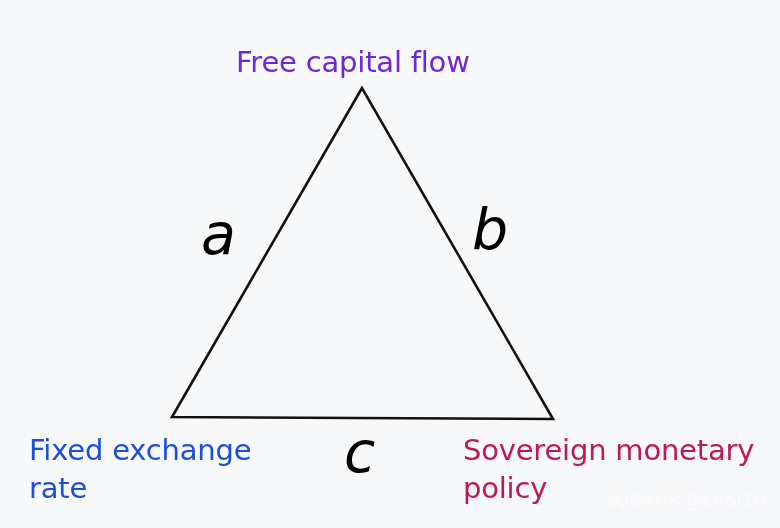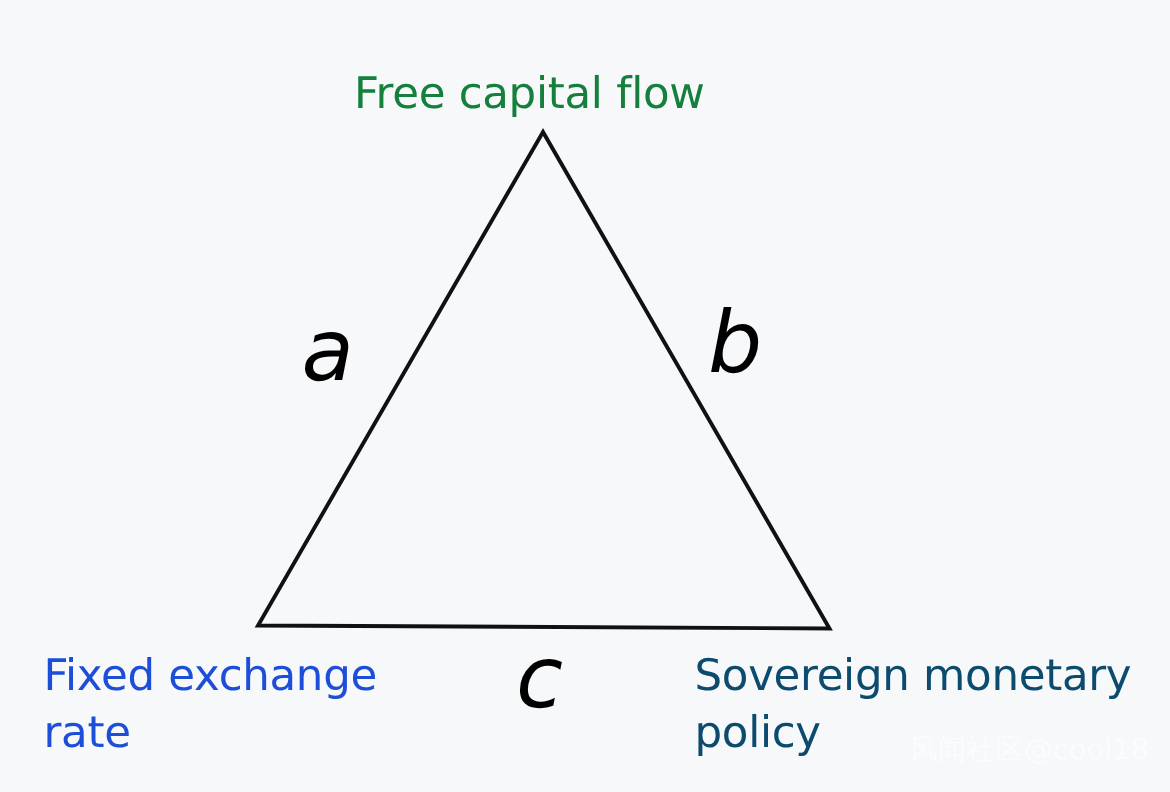--- a/index.html
+++ b/index.html
@@ -101,26 +101,26 @@
 </style>
 </head>
 <body style="background: rgb(247, 248, 250);">
 
 <div id="canvas" style="background: rgb(247, 248, 250);">
 
   <svg id="triangle-svg" viewBox="0 0 780 528" xmlns="http://www.w3.org/2000/svg">
     <polygon id="triangle-poly" points="362,88 172,417 553,419" fill="none" stroke="#111111" stroke-width="2.6" stroke-linejoin="miter" vector-effect="non-scaling-stroke"></polygon>
   </svg>
 
-  <div class="vertex-label" id="label-top" style="color: #15803d;">Free capital flow</div>
+  <div class="vertex-label" id="label-top" style="color: #6d28d9;">Free capital flow</div>
 
   <div class="vertex-label" id="label-bottom-left" style="color: #1d4ed8;">Fixed exchange
 rate</div>
 
-  <div class="vertex-label" id="label-bottom-right" style="color: #0c4a6e;">Sovereign monetary
+  <div class="vertex-label" id="label-bottom-right" style="color: #be185d;">Sovereign monetary
 policy</div>
 
   <div class="side-label" id="side-a">a</div>
 
   <div class="side-label" id="side-b">b</div>
 
   <div class="side-label" id="side-c">c</div>
 
   <div id="watermark" style="color: rgb(251, 252, 253);">风闻社区@cool18</div>
 

